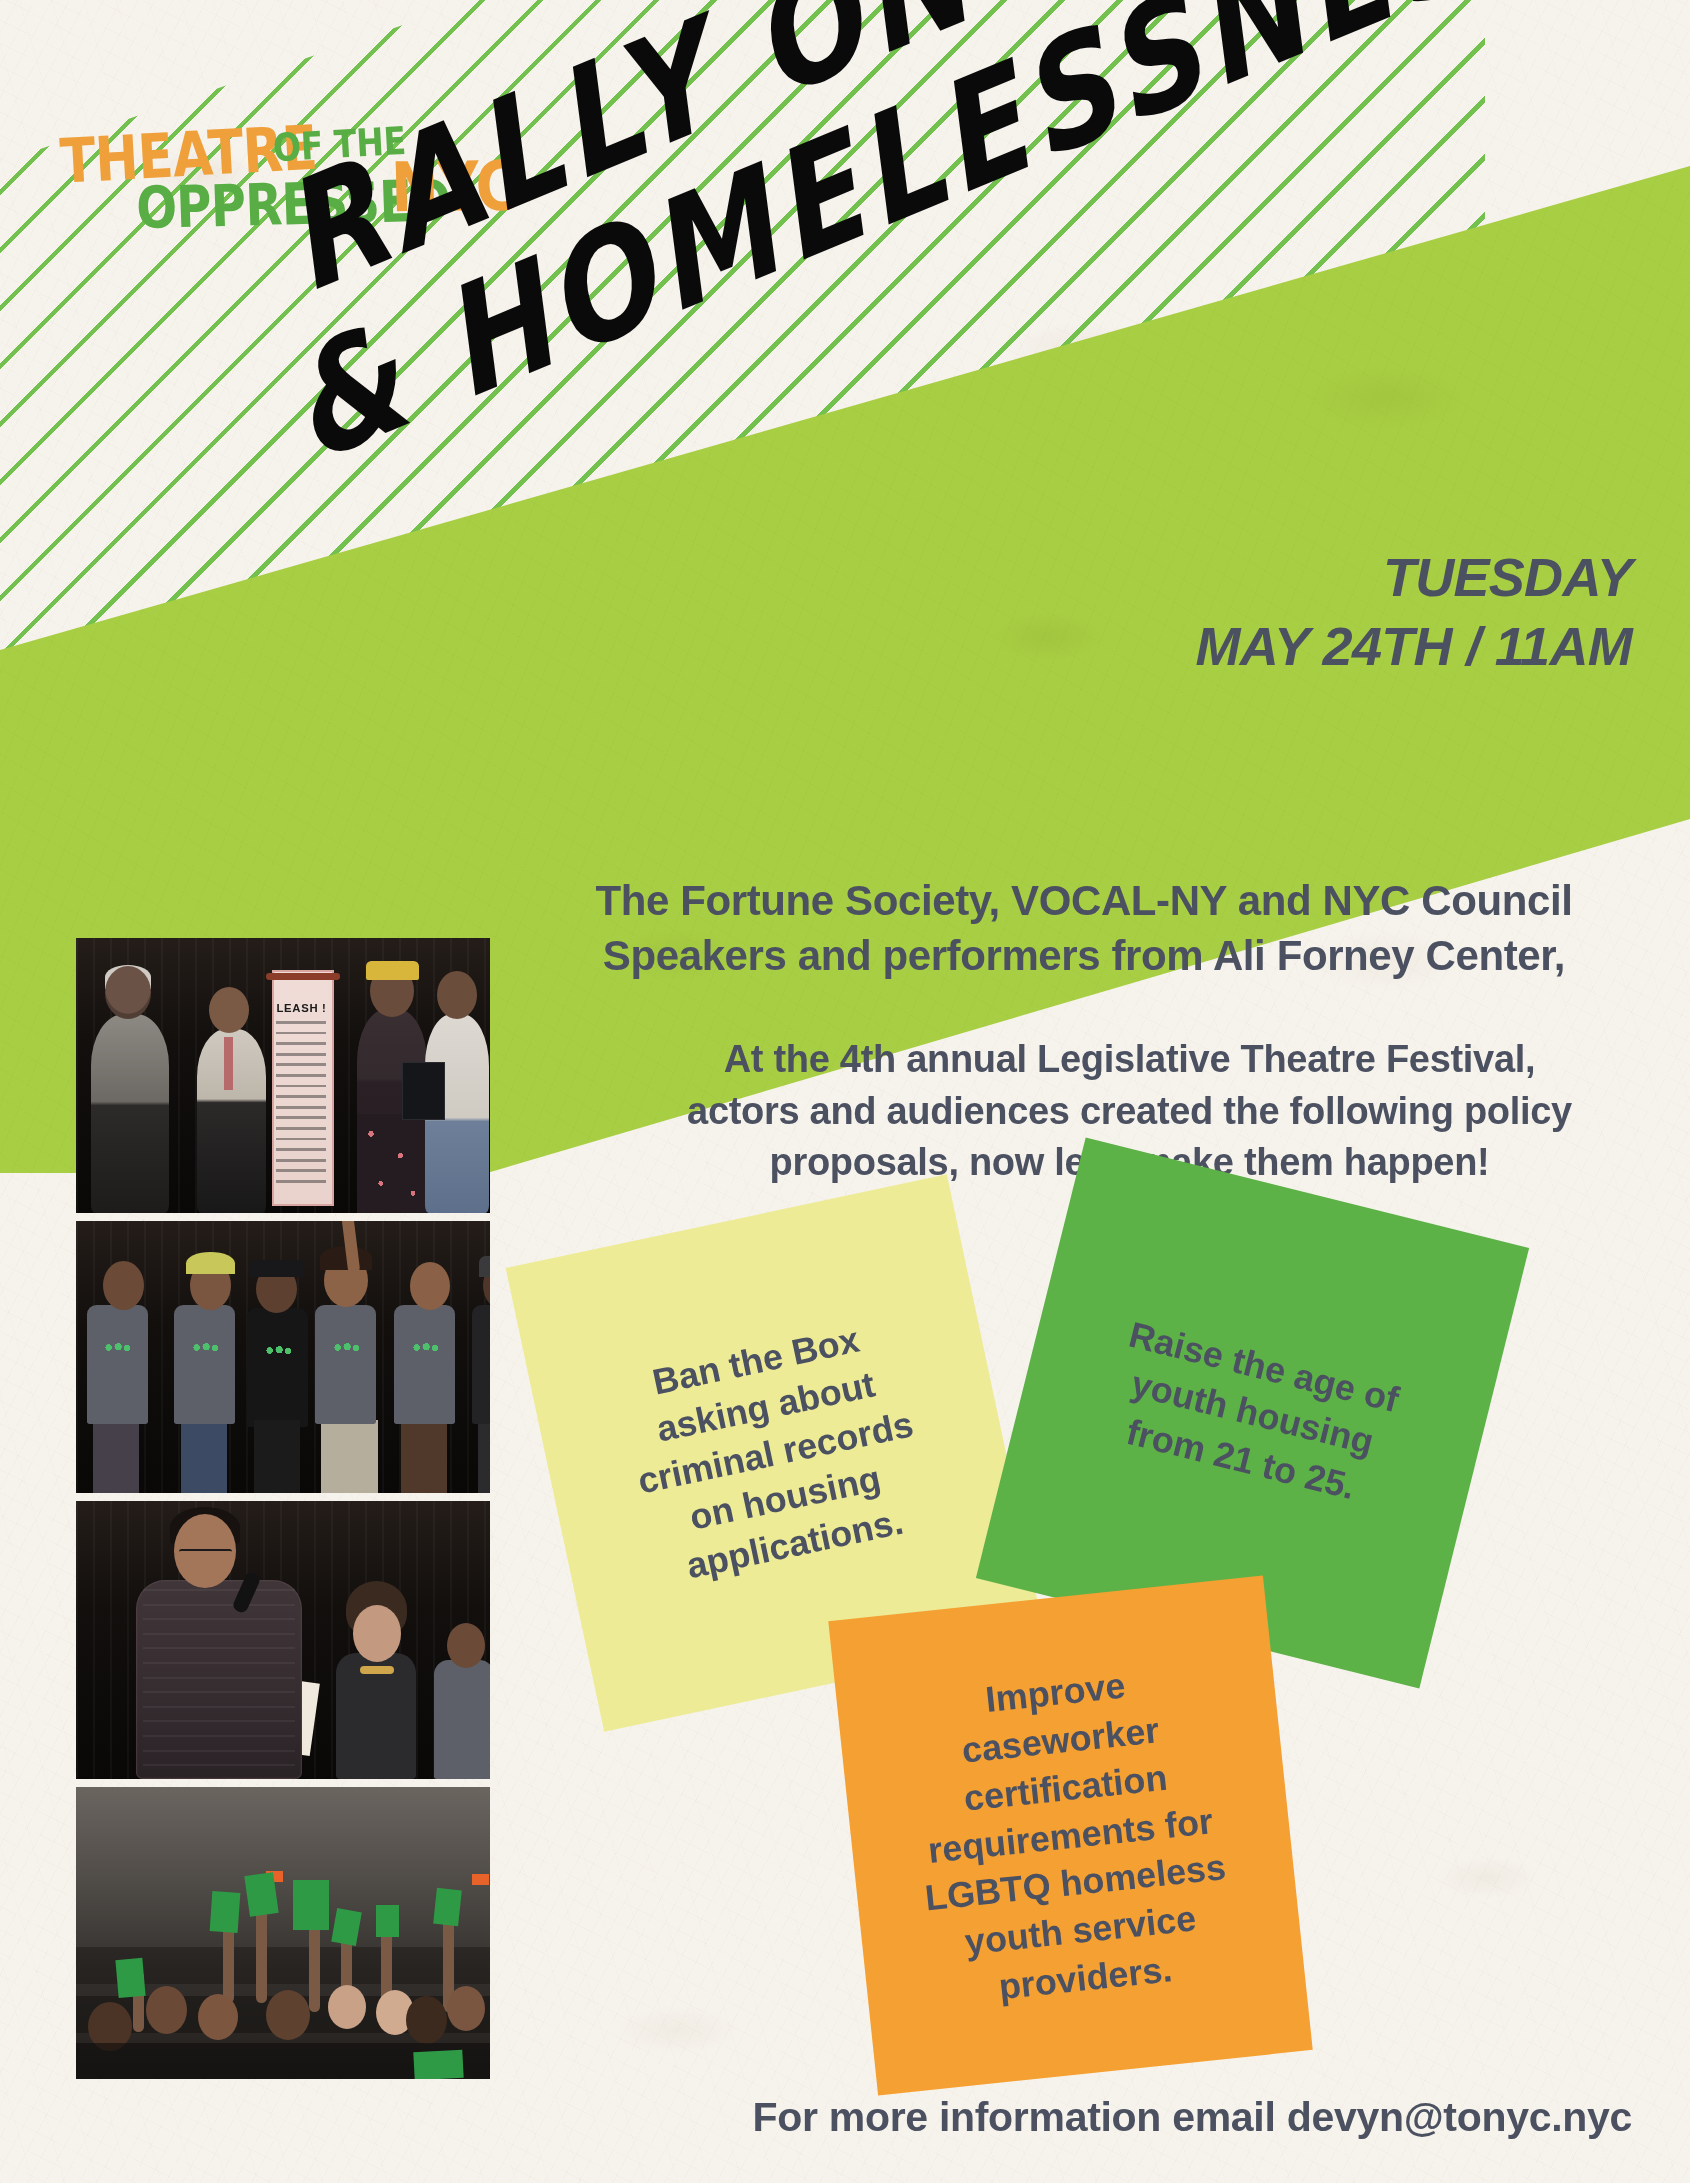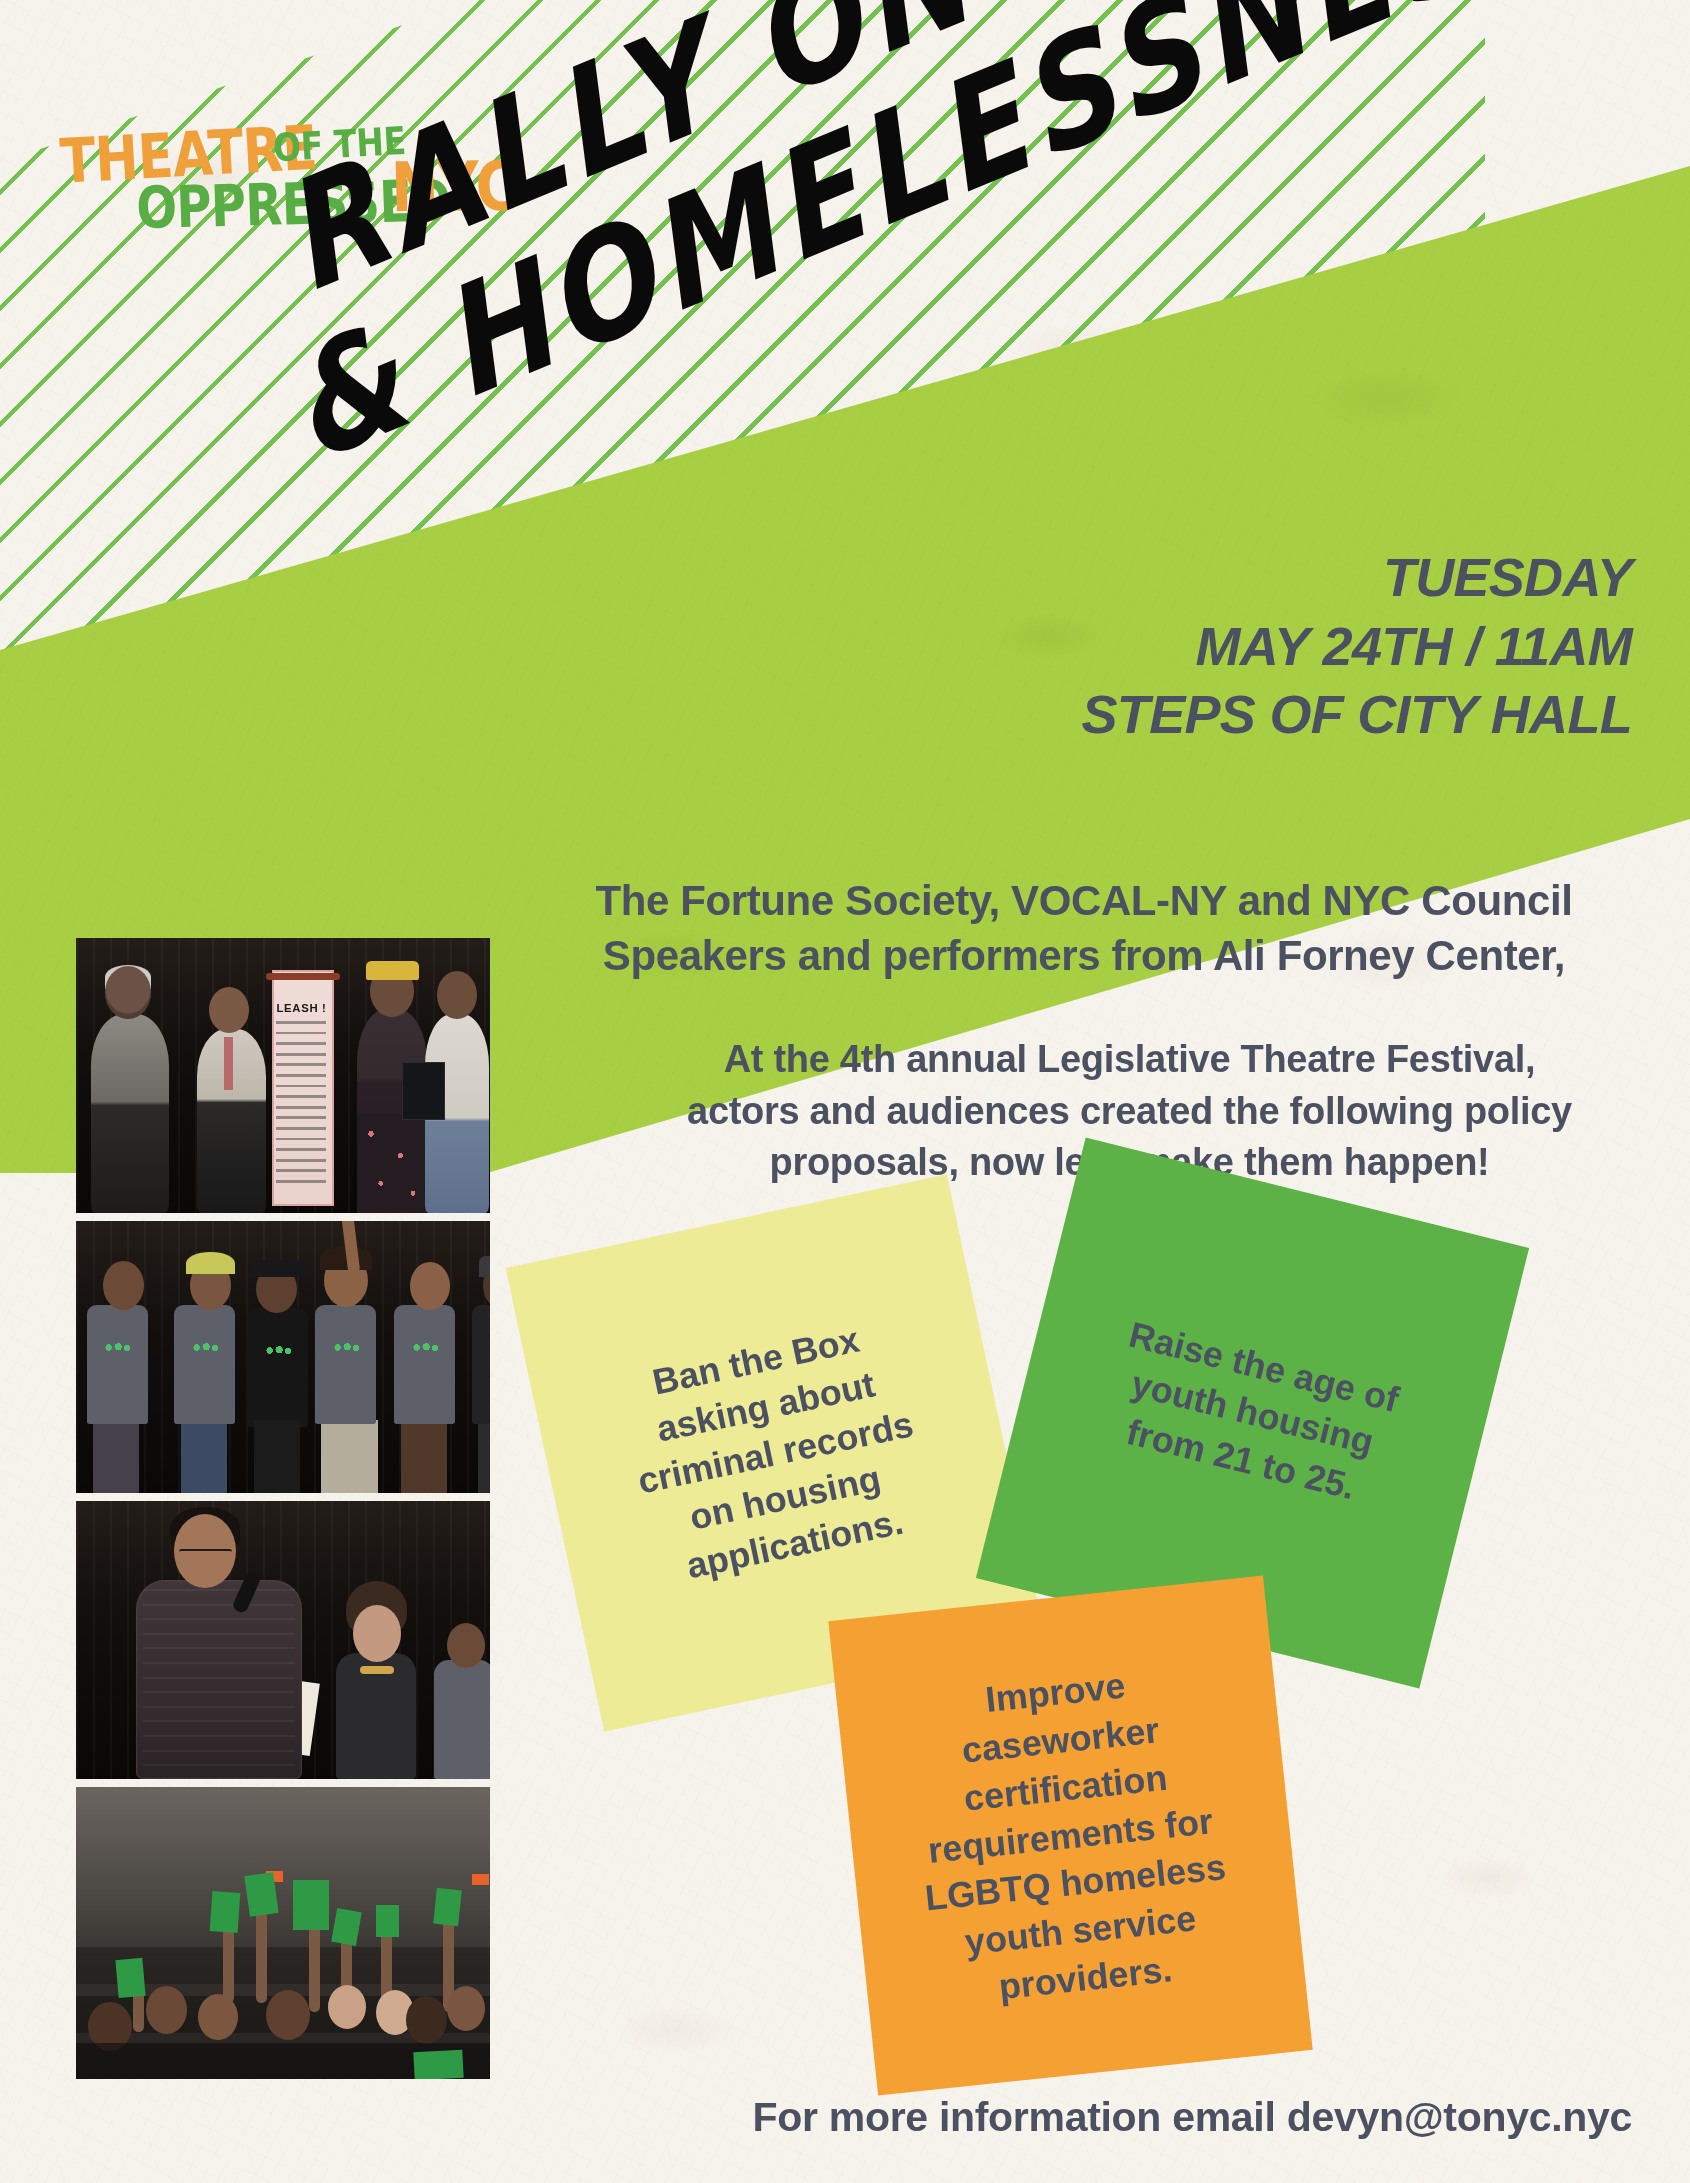--- a/index.html
+++ b/index.html
@@ -333,21 +333,20 @@
 
 
   <div class="hero">
     <div class="hero-l1">RALLY ON HOUSING</div>
     <div class="hero-l2">&amp; HOMELESSNESS</div>
   </div>
 
   <div class="event">
     <div>TUESDAY</div>
     <div>MAY 24TH / 11AM</div>
-    <div>STEPS OF CITY HALL</div>
   </div>
 
   <div class="blurb-a">
     <div>The Fortune Society, VOCAL-NY and NYC Council</div>
     <div>Speakers and performers from Ali Forney Center,</div>
   </div>
   <div class="blurb-b">
     <div>At the 4th annual Legislative Theatre Festival,</div>
     <div>actors and audiences created the following policy</div>
     <div>proposals, now let’s make them happen!</div>

